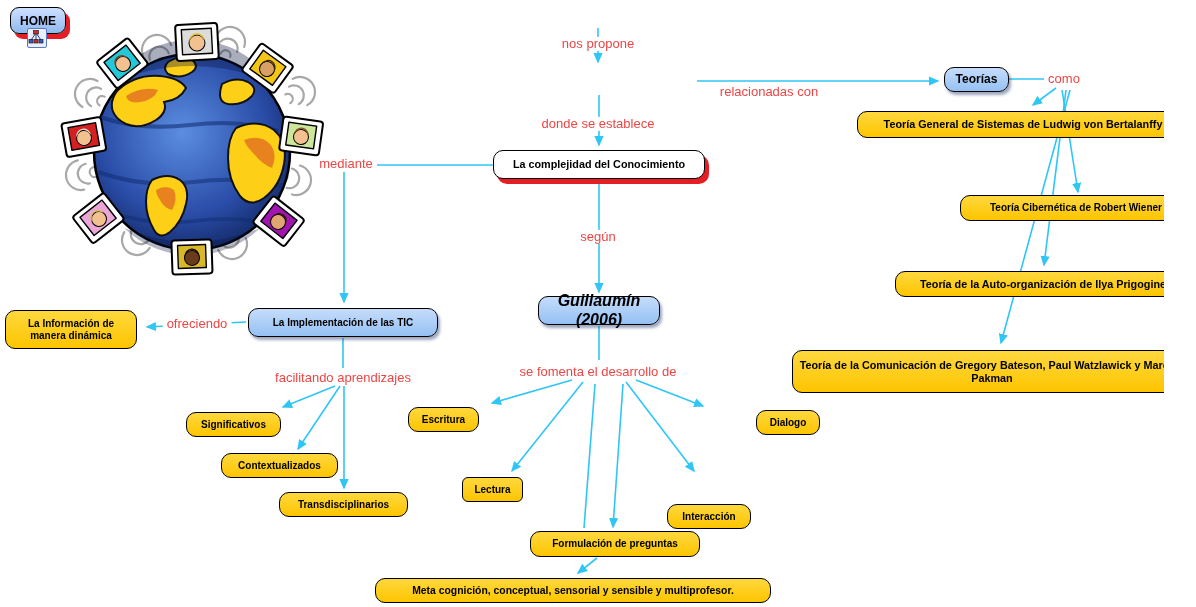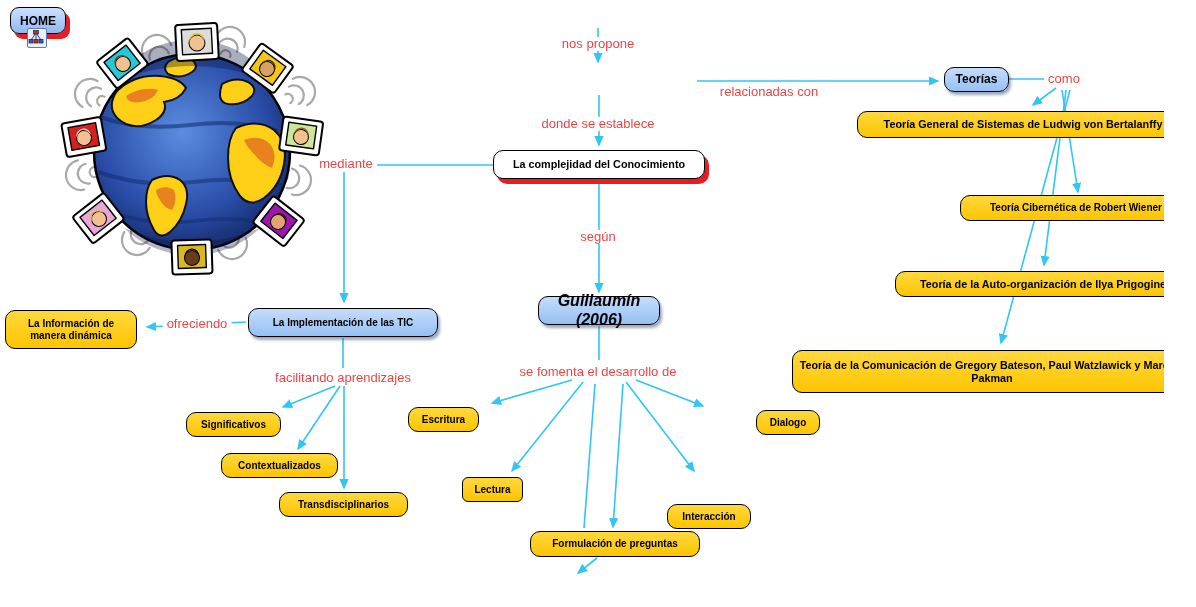--- a/index.html
+++ b/index.html
@@ -274,20 +274,21 @@
   <div class="node" style="left:408px;top:407px;width:71px;height:25px;">Escritura</div>
 
   <div class="node" style="left:462px;top:477px;width:61px;height:25px;border-radius:6px;">Lectura</div>
 
   <div class="node" style="left:712px;top:410px;width:64px;height:25px;margin-left:44px;">Dialogo</div>
 
   <div class="node" style="left:667px;top:476px;width:84px;height:25px;margin-top:28px;">Interacción</div>
 
   <div class="node" style="left:530px;top:531px;width:170px;height:26px;">Formulación de preguntas</div>
 
+  <div class="node xtight" style="left:375px;top:578px;width:396px;height:25px;">Meta cognición, conceptual, sensorial y sensible y multiprofesor.</div>
 
   <div class="link-label" style="left:598px;top:44px;">nos propone</div>
   <div class="link-label" style="left:769px;top:80px;margin-top:12px;">relacionadas con</div>
   <div class="link-label" style="left:1064px;top:79px;">como</div>
   <div class="link-label" style="left:598px;top:124px;">donde se establece</div>
   <div class="link-label" style="left:346px;top:164px;">mediante</div>
   <div class="link-label" style="left:598px;top:237px;">según</div>
   <div class="link-label" style="left:197px;top:324px;">ofreciendo</div>
   <div class="link-label" style="left:343px;top:378px;text-align:center;">facilitando aprendizajes</div>
   <div class="link-label" style="left:598px;top:372px;">se fomenta el desarrollo de</div>

